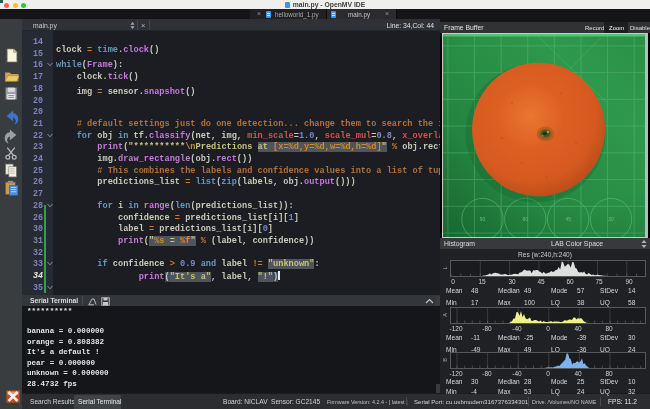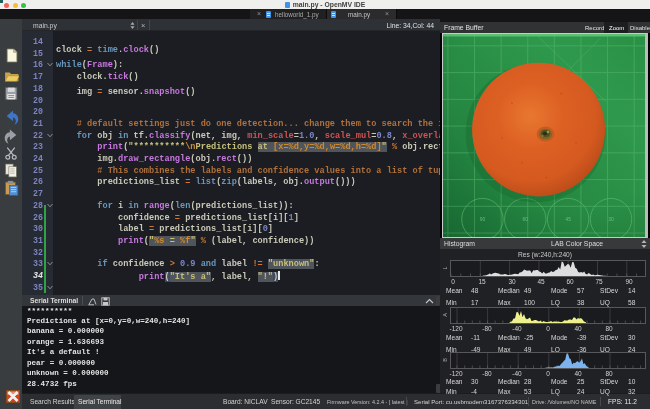--- a/index.html
+++ b/index.html
@@ -223,23 +223,22 @@
     </svg>
 <svg style="position:absolute;left:403px;top:3px;" width="9" height="6" viewBox="0 0 9 6">
 <path d="M1 5 L4.5 1.5 L8 5" fill="none" stroke="#c8c8c8" stroke-width="1.1"></path>
     </svg>
 <svg style="position:absolute;left:414px;top:1.5px;" width="8" height="8" viewBox="0 0 8 8">
 <rect x="0.8" y="0.8" width="6.4" height="6.4" fill="none" stroke="#b8b8b8" stroke-width="1"></rect>
     </svg>
 </div>
 <div class="abs" id="serbody">
 <div class="tl" style="top:0.5px">**********</div>
-<div class="tl" style="top:10.9px">Predictions at [x=0,y=0,w=240,h=240]</div>
 <div class="tl" style="top:21.4px">banana = 0.000000</div>
-<div class="tl" style="top:31.8px">orange = 1.636693</div>
+<div class="tl" style="top:31.8px">orange = 0.808382</div>
 <div class="tl" style="top:42.3px">It's a default !</div>
 <div class="tl" style="top:52.8px">pear = 0.000000</div>
 <div class="tl" style="top:63.2px">unknown = 0.000000</div>
 <div class="tl" style="top:73.6px">28.4732 fps</div>
 </div>
 
 <div class="abs" id="statusbar">
 <span style="position:absolute;left:8px;top:4px;">Search Results</span>
 <div style="position:absolute;left:52px;top:1px;width:47px;height:14px;background:#404346;"></div>
 <span style="position:absolute;left:56px;top:4px;color:#e8e8e8;">Serial Terminal</span>

